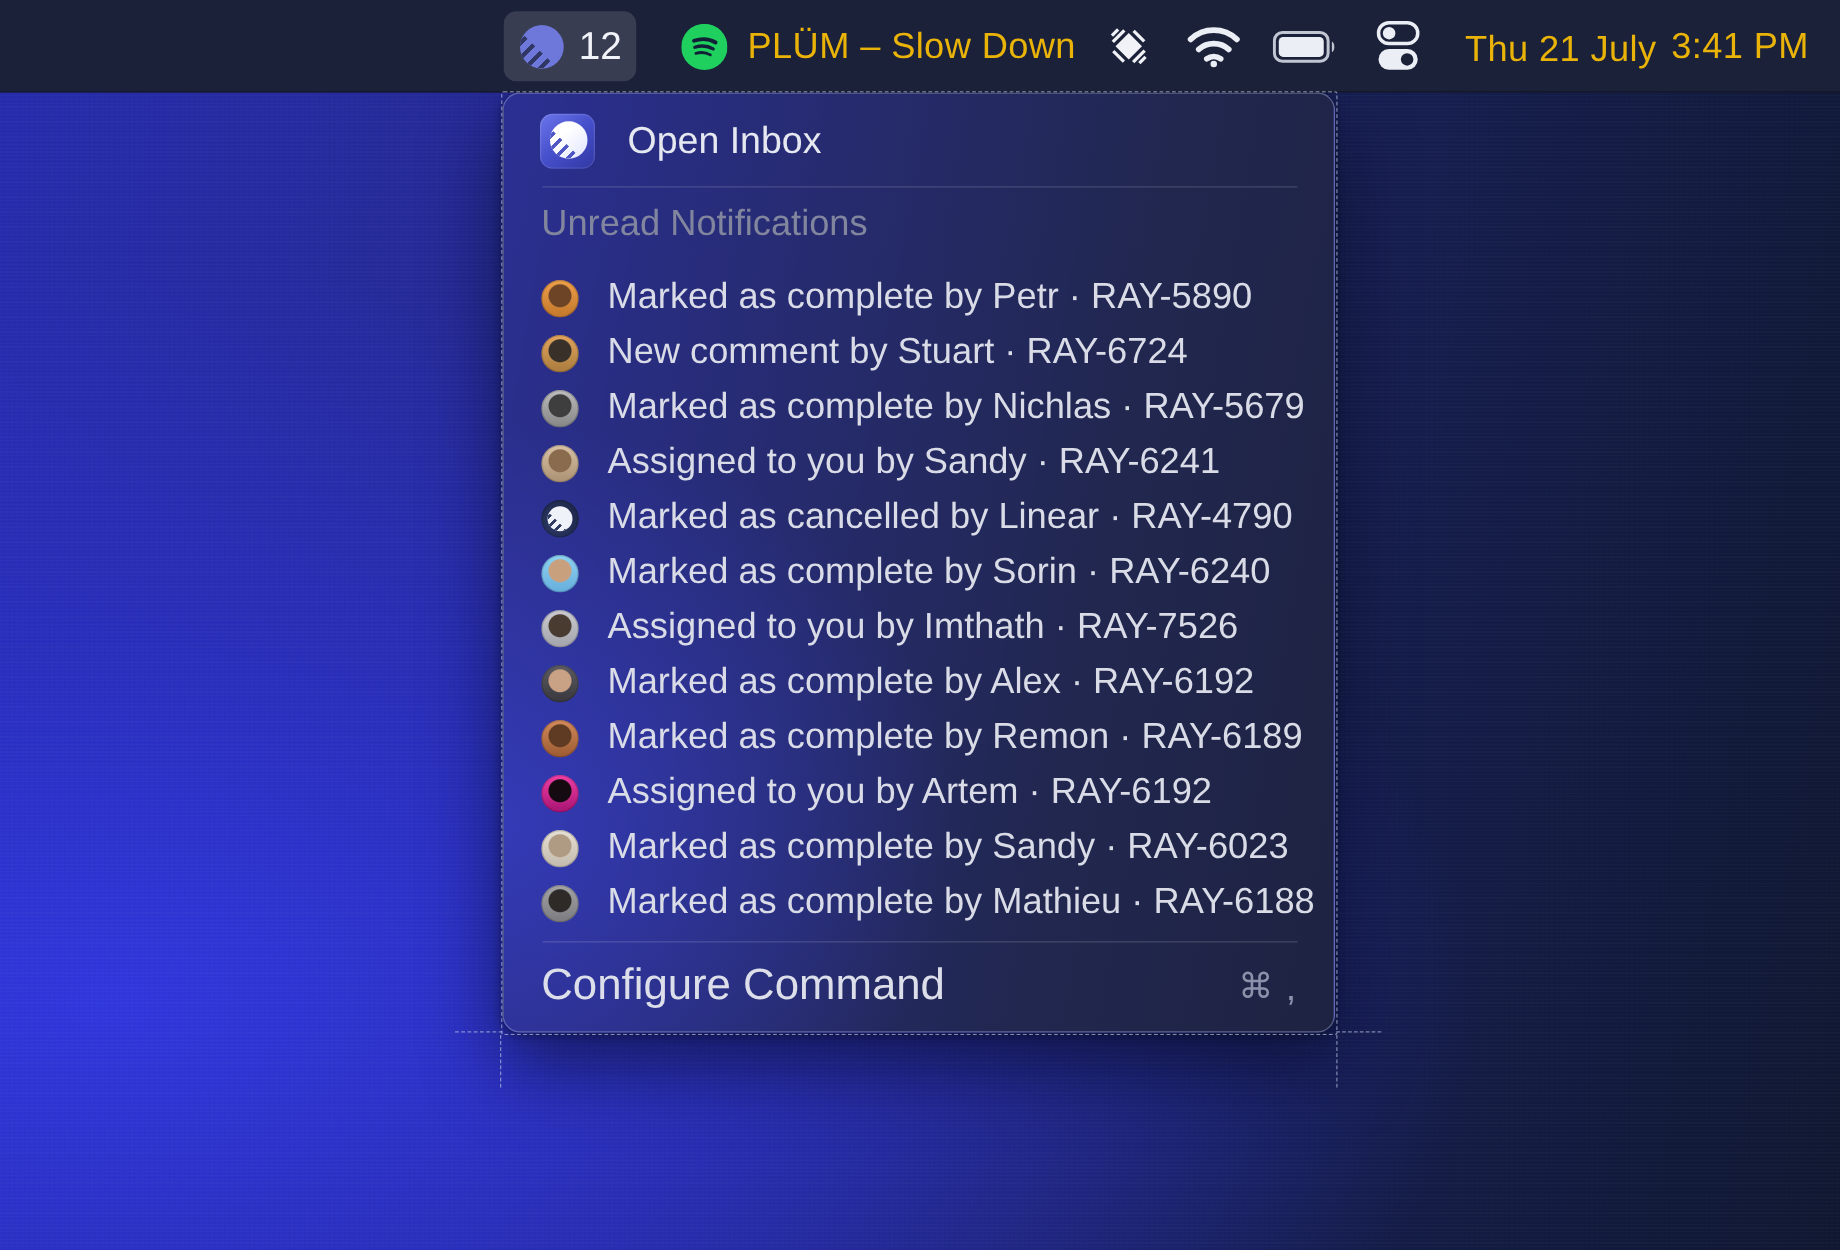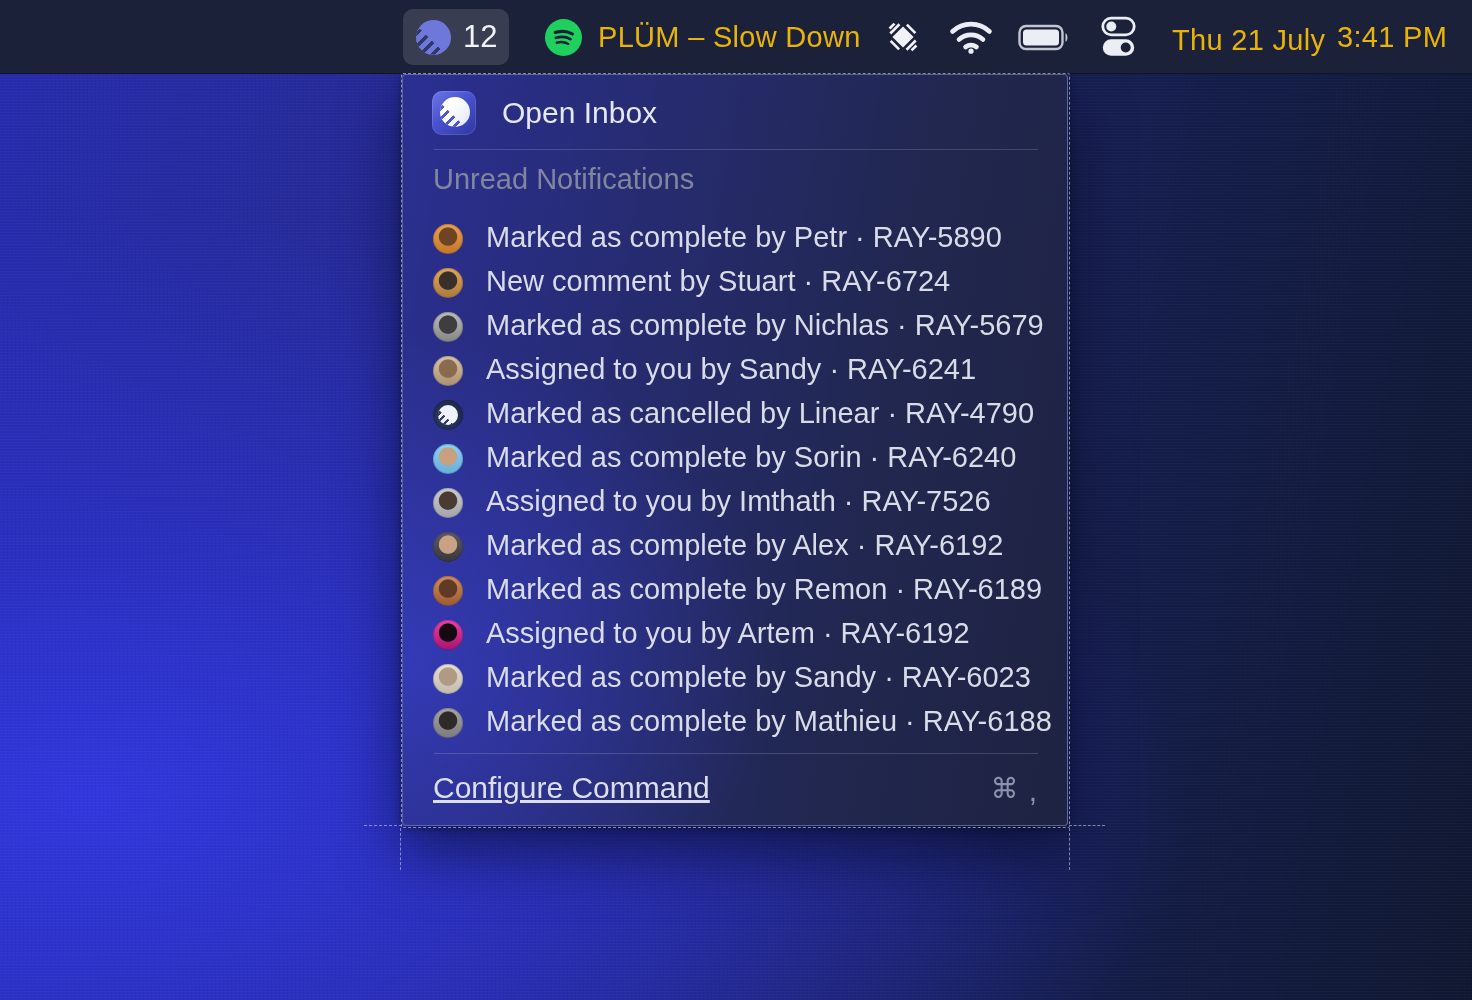--- a/index.html
+++ b/index.html
@@ -31,21 +31,21 @@
     clip-path:polygon(0 16%, 86% 100%, 0 100%); }
   .mb-badge { color:#f2f3f8; font-size:31px; font-weight:500;text-align:right; }
 
   .mb-spotify { position:absolute; left:545px; top:0; height:74px; display:flex; align-items:center; gap:16px; }
   .mb-right-icon { position:absolute; top:0; height:74px; display:flex; align-items:center; }
   .mb-date { position:absolute; left:1172px; top:0; height:81px; display:flex; align-items:center; }
   .mb-time { position:absolute; left:1337px; top:0; height:74px; display:flex; align-items:center; }
 
   
   .popover { position:absolute; left:402px; top:74px; width:666px; height:752px;
-    border-radius:4px; z-index:4;
+    border-radius:14px; z-index:4;
     background:
       radial-gradient(95% 75% at 0% 78%, rgba(59,66,215,.6) 0%, rgba(59,66,215,0) 58%),
       linear-gradient(100deg, #2b2f92 0%, #262b6e 36%, #21274f 68%, #1e2342 100%);
     border:1.5px solid rgba(150,160,205,.5);
     box-shadow:0 26px 60px rgba(4,7,22,.55), 0 2px 8px rgba(4,7,22,.45); }
 
   .row-open-inbox { position:absolute; left:29px; top:16px; height:44px; display:flex; align-items:center; gap:26px; cursor:default; }
   .linear-appicon { position:relative; width:44px; height:44px; border-radius:10px;
     background:linear-gradient(140deg,#6c76ea 0%,#4750cc 48%,#3038a2 100%);
     box-shadow:inset 0 0 0 1px rgba(255,255,255,.12); }
@@ -69,21 +69,21 @@
   .avatar.avatar-linear::after { content:""; position:absolute; left:5px; top:5px; width:20px; height:20px;
     border-radius:50%; background:#f0f2fa; }
   .avatar.avatar-linear::before { content:""; position:absolute; left:5px; top:5px; width:20px; height:20px;
     border-radius:50%; z-index:1;
     background:repeating-linear-gradient(135deg, rgba(37,48,89,.95) 0 2.2px, transparent 2.2px 5.6px);
     clip-path:polygon(0 20%, 80% 100%, 0 100%); }
   .notif-text { color:#d9dce7; font-size:29px; font-weight:400; white-space:nowrap; }
 
   .row-configure { position:absolute; left:0; bottom:14px; width:100%; height:46px;
     display:flex; align-items:center; padding:0 30px; cursor:default; }
-  .configure-label { color:#dcdfe9; font-size:30px; font-weight:500; flex:1;text-decoration:underline; }
+  .configure-label { color:#dcdfe9; font-size:35px; font-weight:500; flex:1; }
   .shortcut { display:flex; align-items:center; gap:10px; color:#8d92ac; }
   .shortcut .mod { font-size:28px; }
   .shortcut .key { font-size:30px; position:relative; top:3px; }
 
   
   .marquee { position:absolute; left:400.5px; top:72.5px; width:669px; height:755px; z-index:6;
     border:1.5px dashed rgba(196,204,230,.65); pointer-events:none; border-radius:2px; }
   .mq-seg { position:absolute; z-index:6; pointer-events:none; }
   .mq-h { height:0; border-top:1.5px dashed rgba(196,204,230,.6); }
   .mq-v { width:0; border-left:1.5px dashed rgba(196,204,230,.6); }

